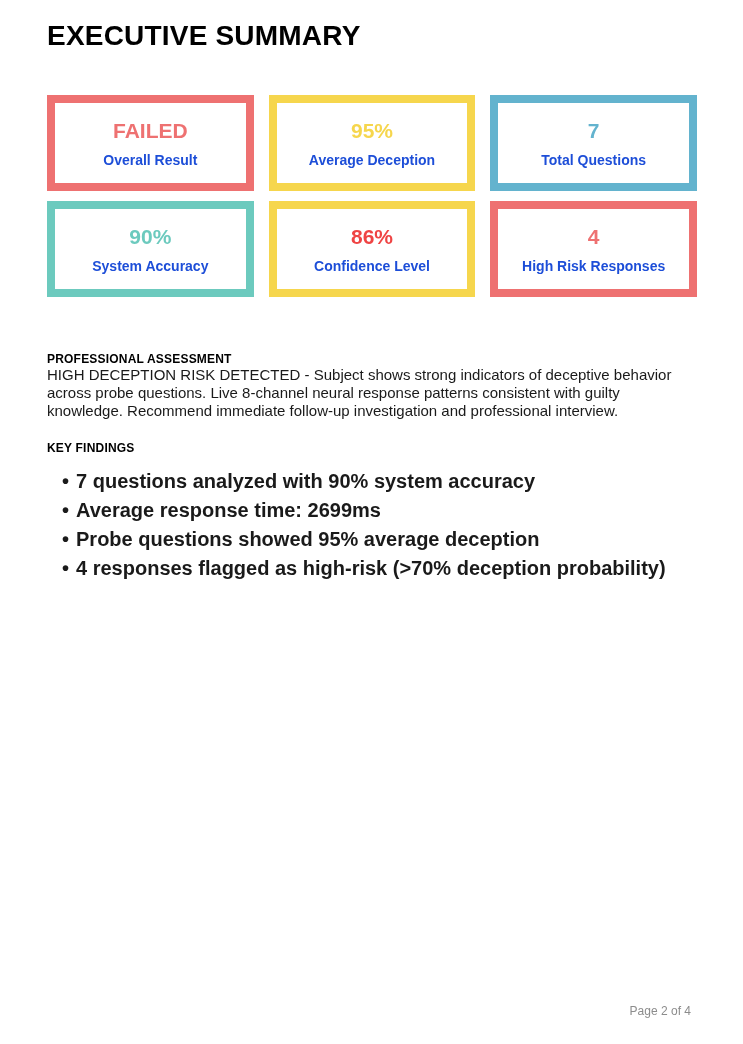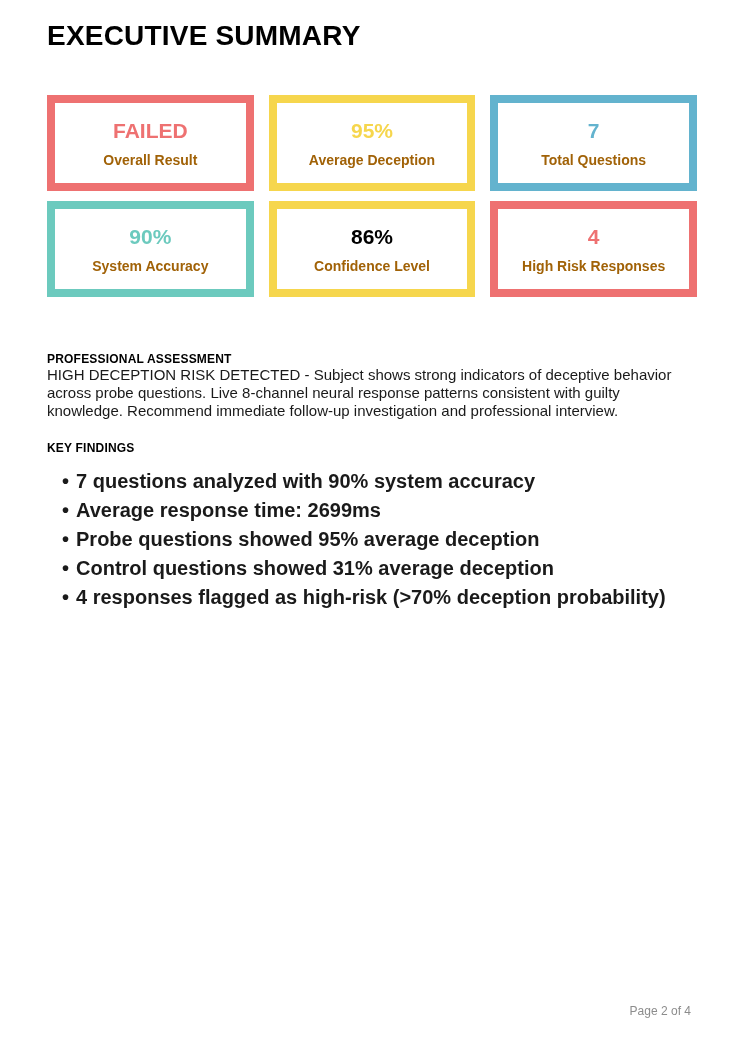--- a/index.html
+++ b/index.html
@@ -44,21 +44,21 @@
   }
   .stat-value {
     font-size: 21px;
     font-weight: bold;
     line-height: 1;
   }
   .stat-label {
     margin-top: 12px;
     font-size: 14px;
     font-weight: bold;
-    color: #a16207;
+    color: #1d4ed8;
     line-height: 1;
   }
   .section-heading {
     font-size: 12px;
     font-weight: bold;
     color: #000000;
     letter-spacing: 0.2px;
   }
   .assessment-heading { margin-top: 55px; }
   .assessment-body {
@@ -118,21 +118,21 @@
       <div class="stat-value" style="color: rgb(99, 179, 206);">7</div>
       <div class="stat-label">Total Questions</div>
     </div>
 
     <div class="stat-card" style="border-color: rgb(108, 202, 190);">
       <div class="stat-value" style="color: rgb(108, 202, 190);">90%</div>
       <div class="stat-label">System Accuracy</div>
     </div>
 
     <div class="stat-card" style="border-color: rgb(246, 214, 77);">
-      <div class="stat-value" style="color: #000000;">86%</div>
+      <div class="stat-value" style="color: #ef4444;">86%</div>
       <div class="stat-label">Confidence Level</div>
     </div>
 
     <div class="stat-card" style="border-color: rgb(238, 113, 113);">
       <div class="stat-value" style="color: rgb(238, 113, 113);">4</div>
       <div class="stat-label">High Risk Responses</div>
     </div>
 
   </div>
 
@@ -146,22 +146,19 @@
     <li>
       <span class="bullet-glyph">•</span><span>7 questions analyzed with 90% system accuracy</span>
     </li>
     <li>
       <span class="bullet-glyph">•</span><span>Average response time: 2699ms</span>
     </li>
     <li>
       <span class="bullet-glyph">•</span><span>Probe questions showed 95% average deception</span>
     </li>
     <li>
-      <span class="bullet-glyph">•</span><span>Control questions showed 31% average deception</span>
-    </li>
-    <li>
       <span class="bullet-glyph">•</span><span>4 responses flagged as high-risk (&gt;70% deception probability)</span>
     </li>
   </ul>
 
   <div class="page-footer">Page 2 of 4</div>
 
 </div>
 
 </body></html>

